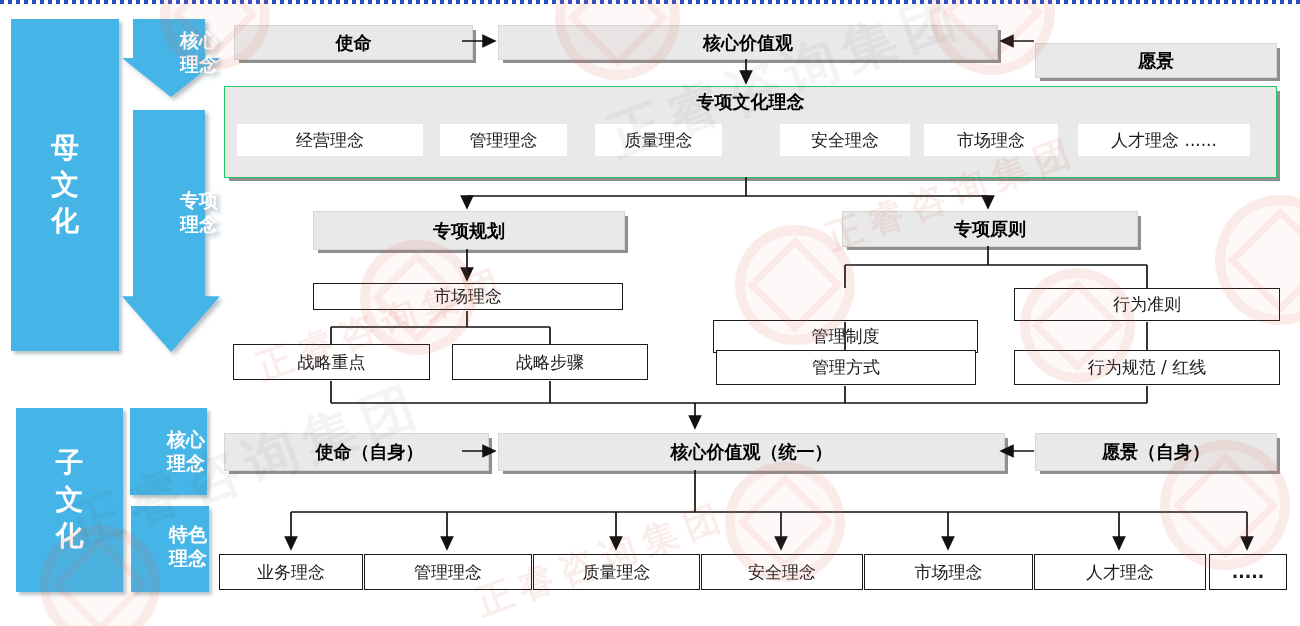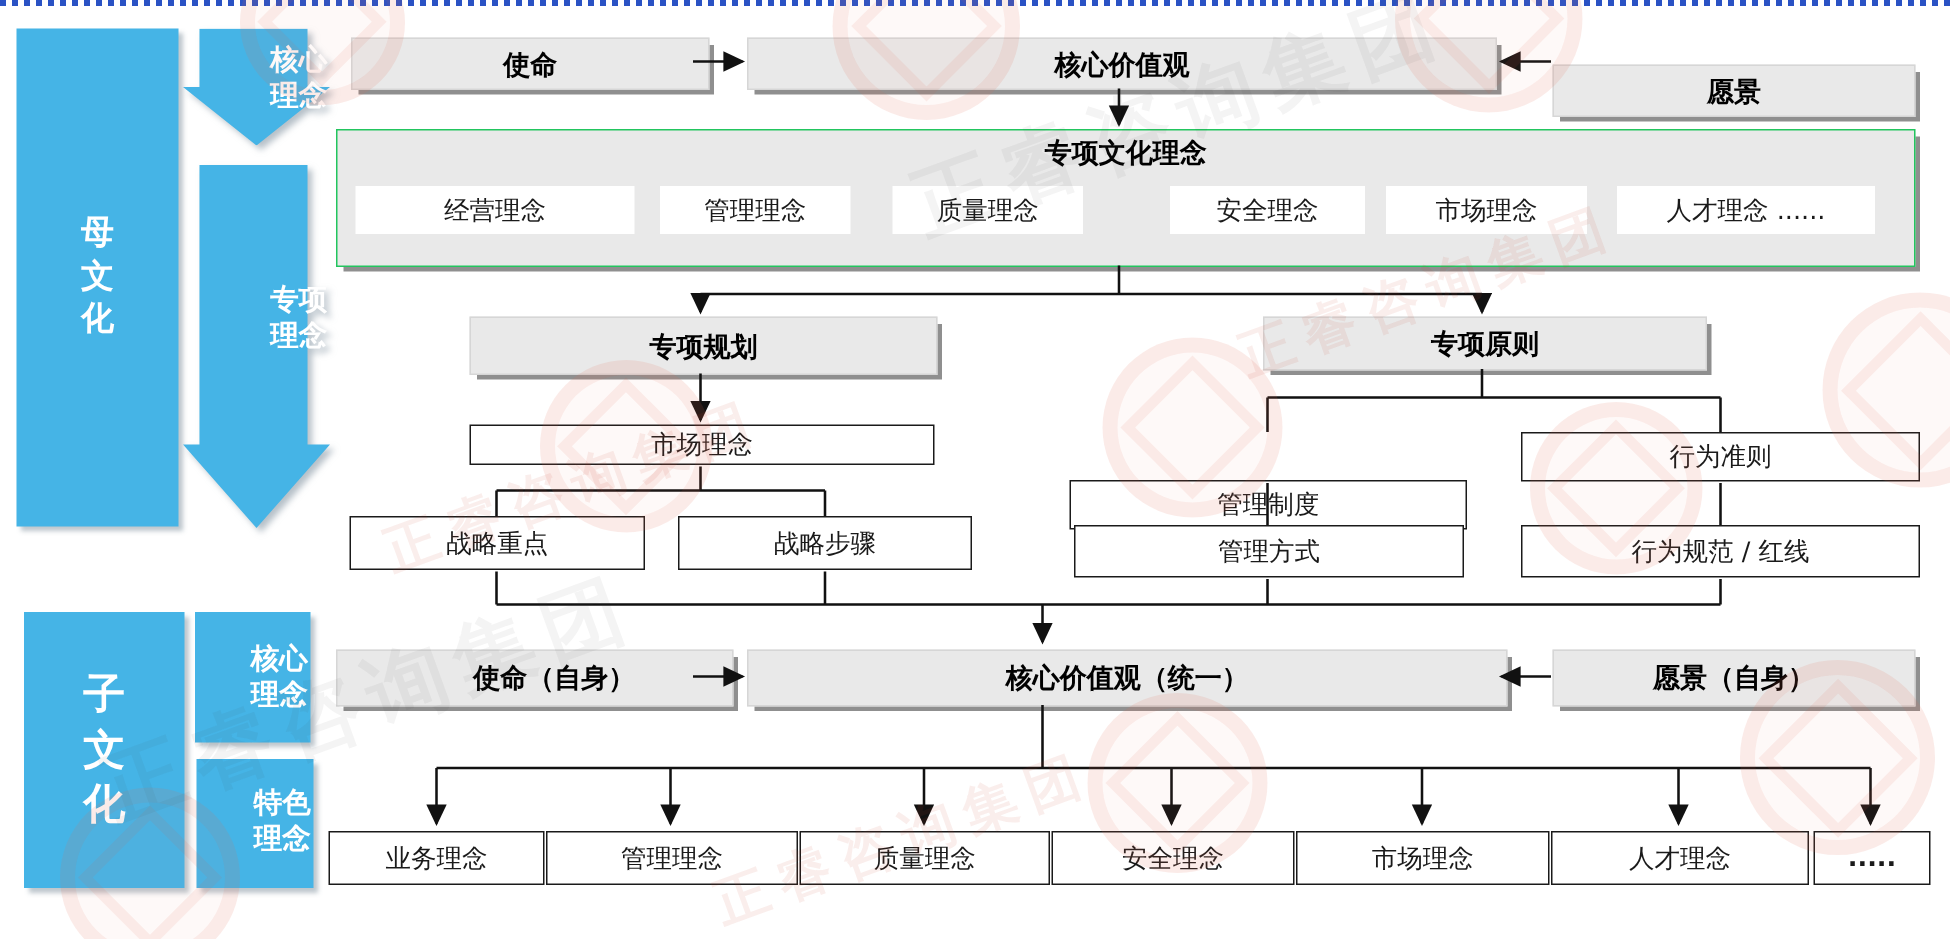--- a/index.html
+++ b/index.html
@@ -6,21 +6,21 @@
   .canvas{
     position:relative;width:1300px;height:626px;background:#ffffff;overflow:hidden;
     font-family:"DejaVu Sans","Liberation Sans",sans-serif;color:#111;
   }
   
   .bluebar{
     position:absolute;background:#45b4e6;display:flex;align-items:center;justify-content:center;
     box-shadow:3px 3px 3px rgba(110,130,145,.45);
   }
   .vtext{
-    color:#fff;font-weight:700;font-size:22px;line-height:1.3;width:1.15em;
+    color:#fff;font-weight:700;font-size:28px;line-height:1.3;width:1.15em;
     word-break:break-all;text-align:center;
   }
   .bluearrow{position:absolute;filter:drop-shadow(3px 3px 2px rgba(110,130,145,.5));}
   .bluearrow .shape{
     position:absolute;inset:0;background:#45b4e6;
     clip-path:polygon(11.2% 0,84.7% 0,84.7% var(--body),100% var(--body),50% 100%,0 var(--body),11.2% var(--body));
   }
   .bluearrow .lbl,.bluetag .lbl{
     position:absolute;inset:0;display:flex;align-items:center;justify-content:flex-end;
     color:#fff;font-weight:700;font-size:19px;line-height:1.25;

